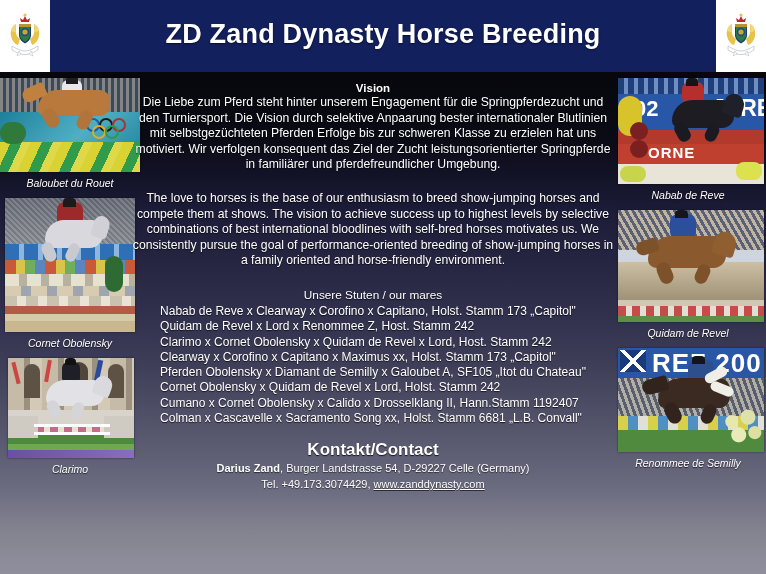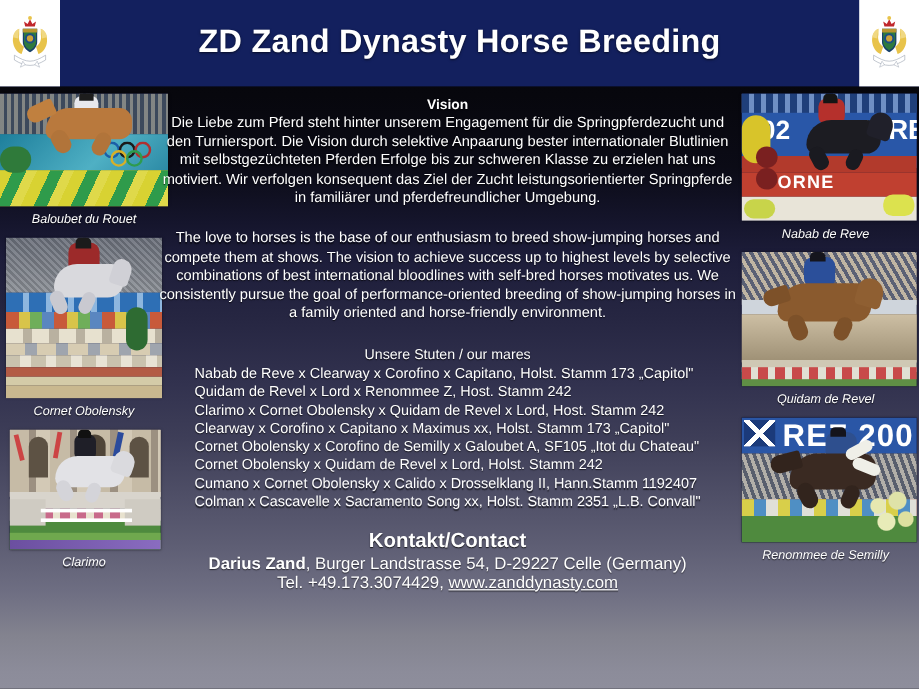--- a/index.html
+++ b/index.html
@@ -99,21 +99,21 @@
   #mares-title{font-size:11.8px;font-weight:normal;margin-bottom:2px;}
   .mare-line{
     font-size:12px;line-height:15.3px;color:#ffffff;
     text-align:left;
     white-space:nowrap;
     text-shadow:0 1px 1px rgba(0,0,0,.7);
   }
   #mares-list{display:inline-block;text-align:left;}
   #contact-block{margin-top:14px;}
   #contact-title{font-size:17px;font-weight:bold;margin-bottom:1px;text-align:center;}
-  .contact-line{font-size:14px;line-height:15.6px;color:#ffffff;text-shadow:0 1px 1px rgba(0,0,0,.6);}
+  .contact-line{font-size:11px;line-height:15.6px;color:#ffffff;text-shadow:0 1px 1px rgba(0,0,0,.6);}
   .bold{font-weight:bold;}
   .link{text-decoration:underline;color:#ffffff;}
   .hz{position:absolute;left:0;width:100%;}
   .horse-silhouette{position:absolute;}
 </style>
 </head>
 <body>
 
 <div id="poster">
 
@@ -336,24 +336,24 @@
       <p class="para">The love to horses is the base of our enthusiasm to breed show-jumping horses and compete them at shows. The vision to achieve success up to highest levels by selective combinations of best international bloodlines with self-bred horses motivates us. We consistently pursue the goal of performance-oriented breeding of show-jumping horses in a family oriented and horse-friendly environment.</p>
     </div>
 
     <div id="mares-block">
       <div class="sec-title" id="mares-title">Unsere Stuten / our mares</div>
       <div id="mares-list">
         <div class="mare-line">Nabab de Reve x Clearway x Corofino x Capitano, Holst. Stamm 173 „Capitol"</div>
         <div class="mare-line">Quidam de Revel x Lord x Renommee Z, Host. Stamm 242</div>
         <div class="mare-line">Clarimo x Cornet Obolensky x Quidam de Revel x Lord, Host. Stamm 242</div>
         <div class="mare-line">Clearway x Corofino x Capitano x Maximus xx, Holst. Stamm 173 „Capitol"</div>
-        <div class="mare-line">Cornet Obolensky x Corofino de Semilly x Galoubet A, SF105 „Itot du Chateau"</div>
+        <div class="mare-line">Pferden Obolensky x Diamant de Semilly x Galoubet A, SF105 „Itot du Chateau"</div>
         <div class="mare-line">Cornet Obolensky x Quidam de Revel x Lord, Holst. Stamm 242</div>
         <div class="mare-line">Cumano x Cornet Obolensky x Calido x Drosselklang II, Hann.Stamm 1192407</div>
-        <div class="mare-line">Colman x Cascavelle x Sacramento Song xx, Holst. Stamm 2351 „L.B. Convall"</div>
+        <div class="mare-line">Colman x Cascavelle x Sacramento Song xx, Holst. Stamm 6681 „L.B. Convall"</div>
       </div>
     </div>
 
     <div id="contact-block">
       <div class="sec-title" id="contact-title">Kontakt/Contact</div>
       <div class="contact-line">
         <span class="bold">Darius Zand</span><span>, Burger Landstrasse 54, D-29227 Celle (Germany)</span>
       </div>
       <div class="contact-line">
         <span>Tel. +49.173.3074429, </span><span class="link">www.zanddynasty.com</span>

